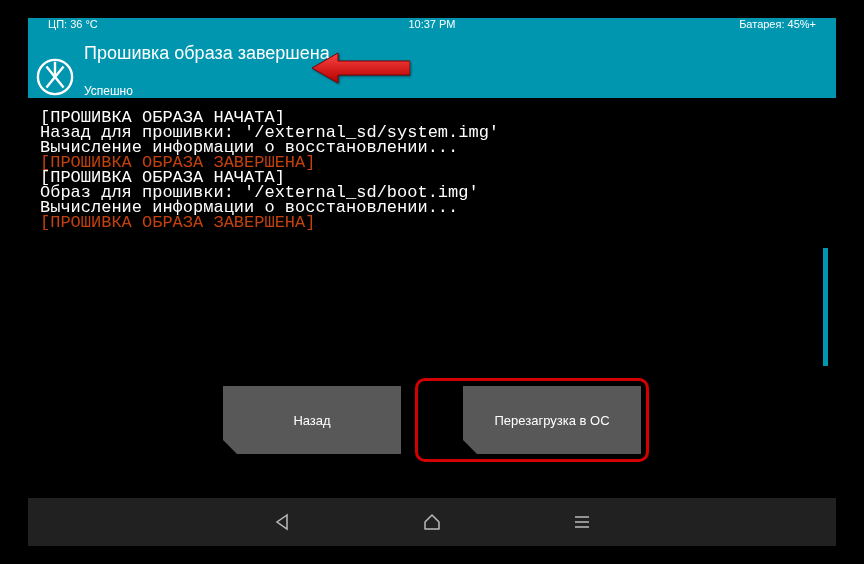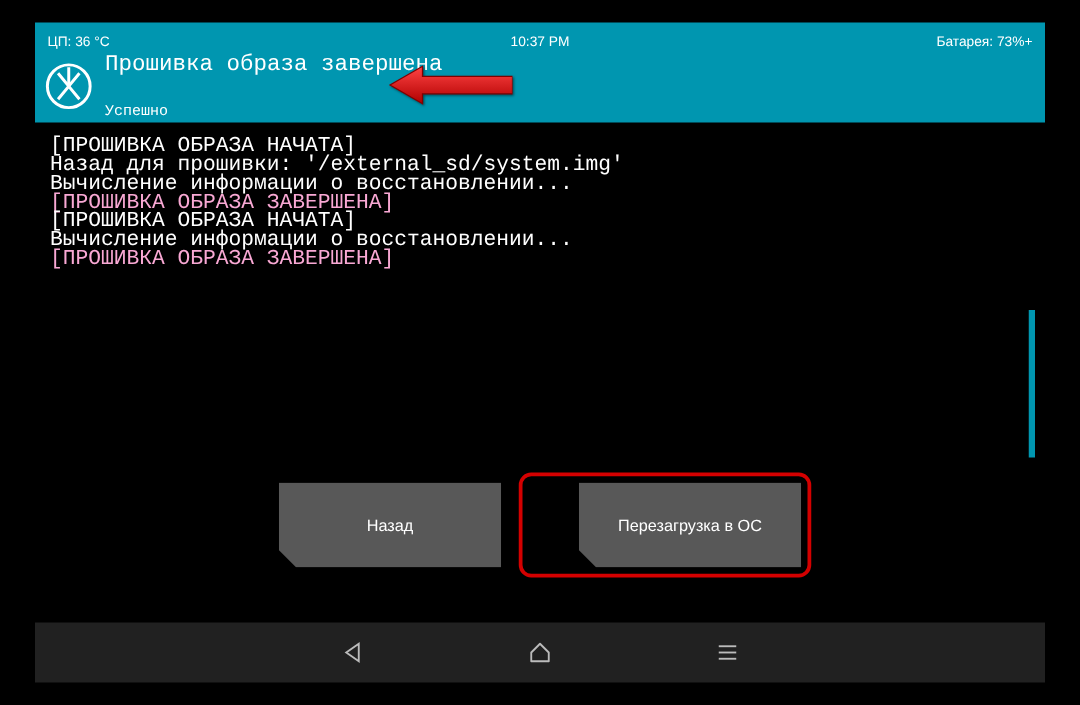--- a/index.html
+++ b/index.html
@@ -20,39 +20,38 @@
       top: 18px;
       left: 28px;
       right: 28px;
       bottom: 18px;
       background: #000;
     }
     .status-bar {
       height: 22px;
       background: #0096b0;
       display: flex;
-      align-items: flex-end;
+      align-items: flex-start;
       justify-content: space-between;
-      padding: 0 10px;
+      padding: 0 20px;
       color: #fff;
       font-size: 11px;
     }
     .status-center {
       position: absolute;
       left: 50%;
       transform: translateX(-50%);
     }
     .header {
       height: 58px;
       background: #0096b0;
       display: flex;
-      align-items: center;
+      align-items: flex-end;
       padding: 0 8px;
       position: relative;
-      font-family: Liberation Mono, monospace;
     }
     .twrp-logo {
       width: 38px;
       height: 42px;
       margin-right: 10px;
       flex-shrink: 0;
     }
     .header-text {
       color: #fff;
     }
@@ -81,21 +80,21 @@
       font-family: 'Courier New', monospace;
       font-size: 17px;
       line-height: 15px;
       position: relative;
       height: 260px;
     }
     .log-line {
       white-space: pre;
     }
     .log-blue {
-      color: #f9a8d4;
+      color: #c2410c;
     }
     .scrollbar {
       position: absolute;
       right: 0;
       top: 140px;
       width: 5px;
       height: 118px;
       background: #0096b0;
     }
     .button-row {
@@ -153,21 +152,21 @@
       cursor: pointer;
     }
   </style>
 </head>
 <body>
 
 <div class="frame">
   <div class="status-bar">
     <span>ЦП: 36 °C</span>
     <span class="status-center">10:37 PM</span>
-    <span>Батарея: 73%+</span>
+    <span>Батарея: 45%+</span>
   </div>
 
   <div class="header">
     <svg class="twrp-logo" viewBox="0 0 40 44">
       <circle cx="20" cy="22" r="18" fill="none" stroke="#fff" stroke-width="2.5"></circle>
       <path d="M 20 6 L 20 22" stroke="#fff" stroke-width="2.5"></path>
       <path d="M 11 11 L 20 22 L 29 11" fill="none" stroke="#fff" stroke-width="2.5"></path>
       <path d="M 11 33 L 20 22 L 29 33" fill="none" stroke="#fff" stroke-width="2.5"></path>
     </svg>
     <div class="header-text">
@@ -187,20 +186,21 @@
     </div>
   </div>
 
   <div class="log-area">
     <div id="log-content">
         <div class="log-line">[ПРОШИВКА ОБРАЗА НАЧАТА]</div>
         <div class="log-line">Назад для прошивки: '/external_sd/system.img'</div>
         <div class="log-line">Вычисление информации о восстановлении...</div>
         <div class="log-line log-blue">[ПРОШИВКА ОБРАЗА ЗАВЕРШЕНА]</div>
         <div class="log-line">[ПРОШИВКА ОБРАЗА НАЧАТА]</div>
+        <div class="log-line">Образ для прошивки: '/external_sd/boot.img'</div>
         <div class="log-line">Вычисление информации о восстановлении...</div>
         <div class="log-line log-blue">[ПРОШИВКА ОБРАЗА ЗАВЕРШЕНА]</div>
       </div>
     <div class="scrollbar"></div>
   </div>
 
   <div class="button-row">
     <div class="btn">
       <span>Назад</span>
     </div>

